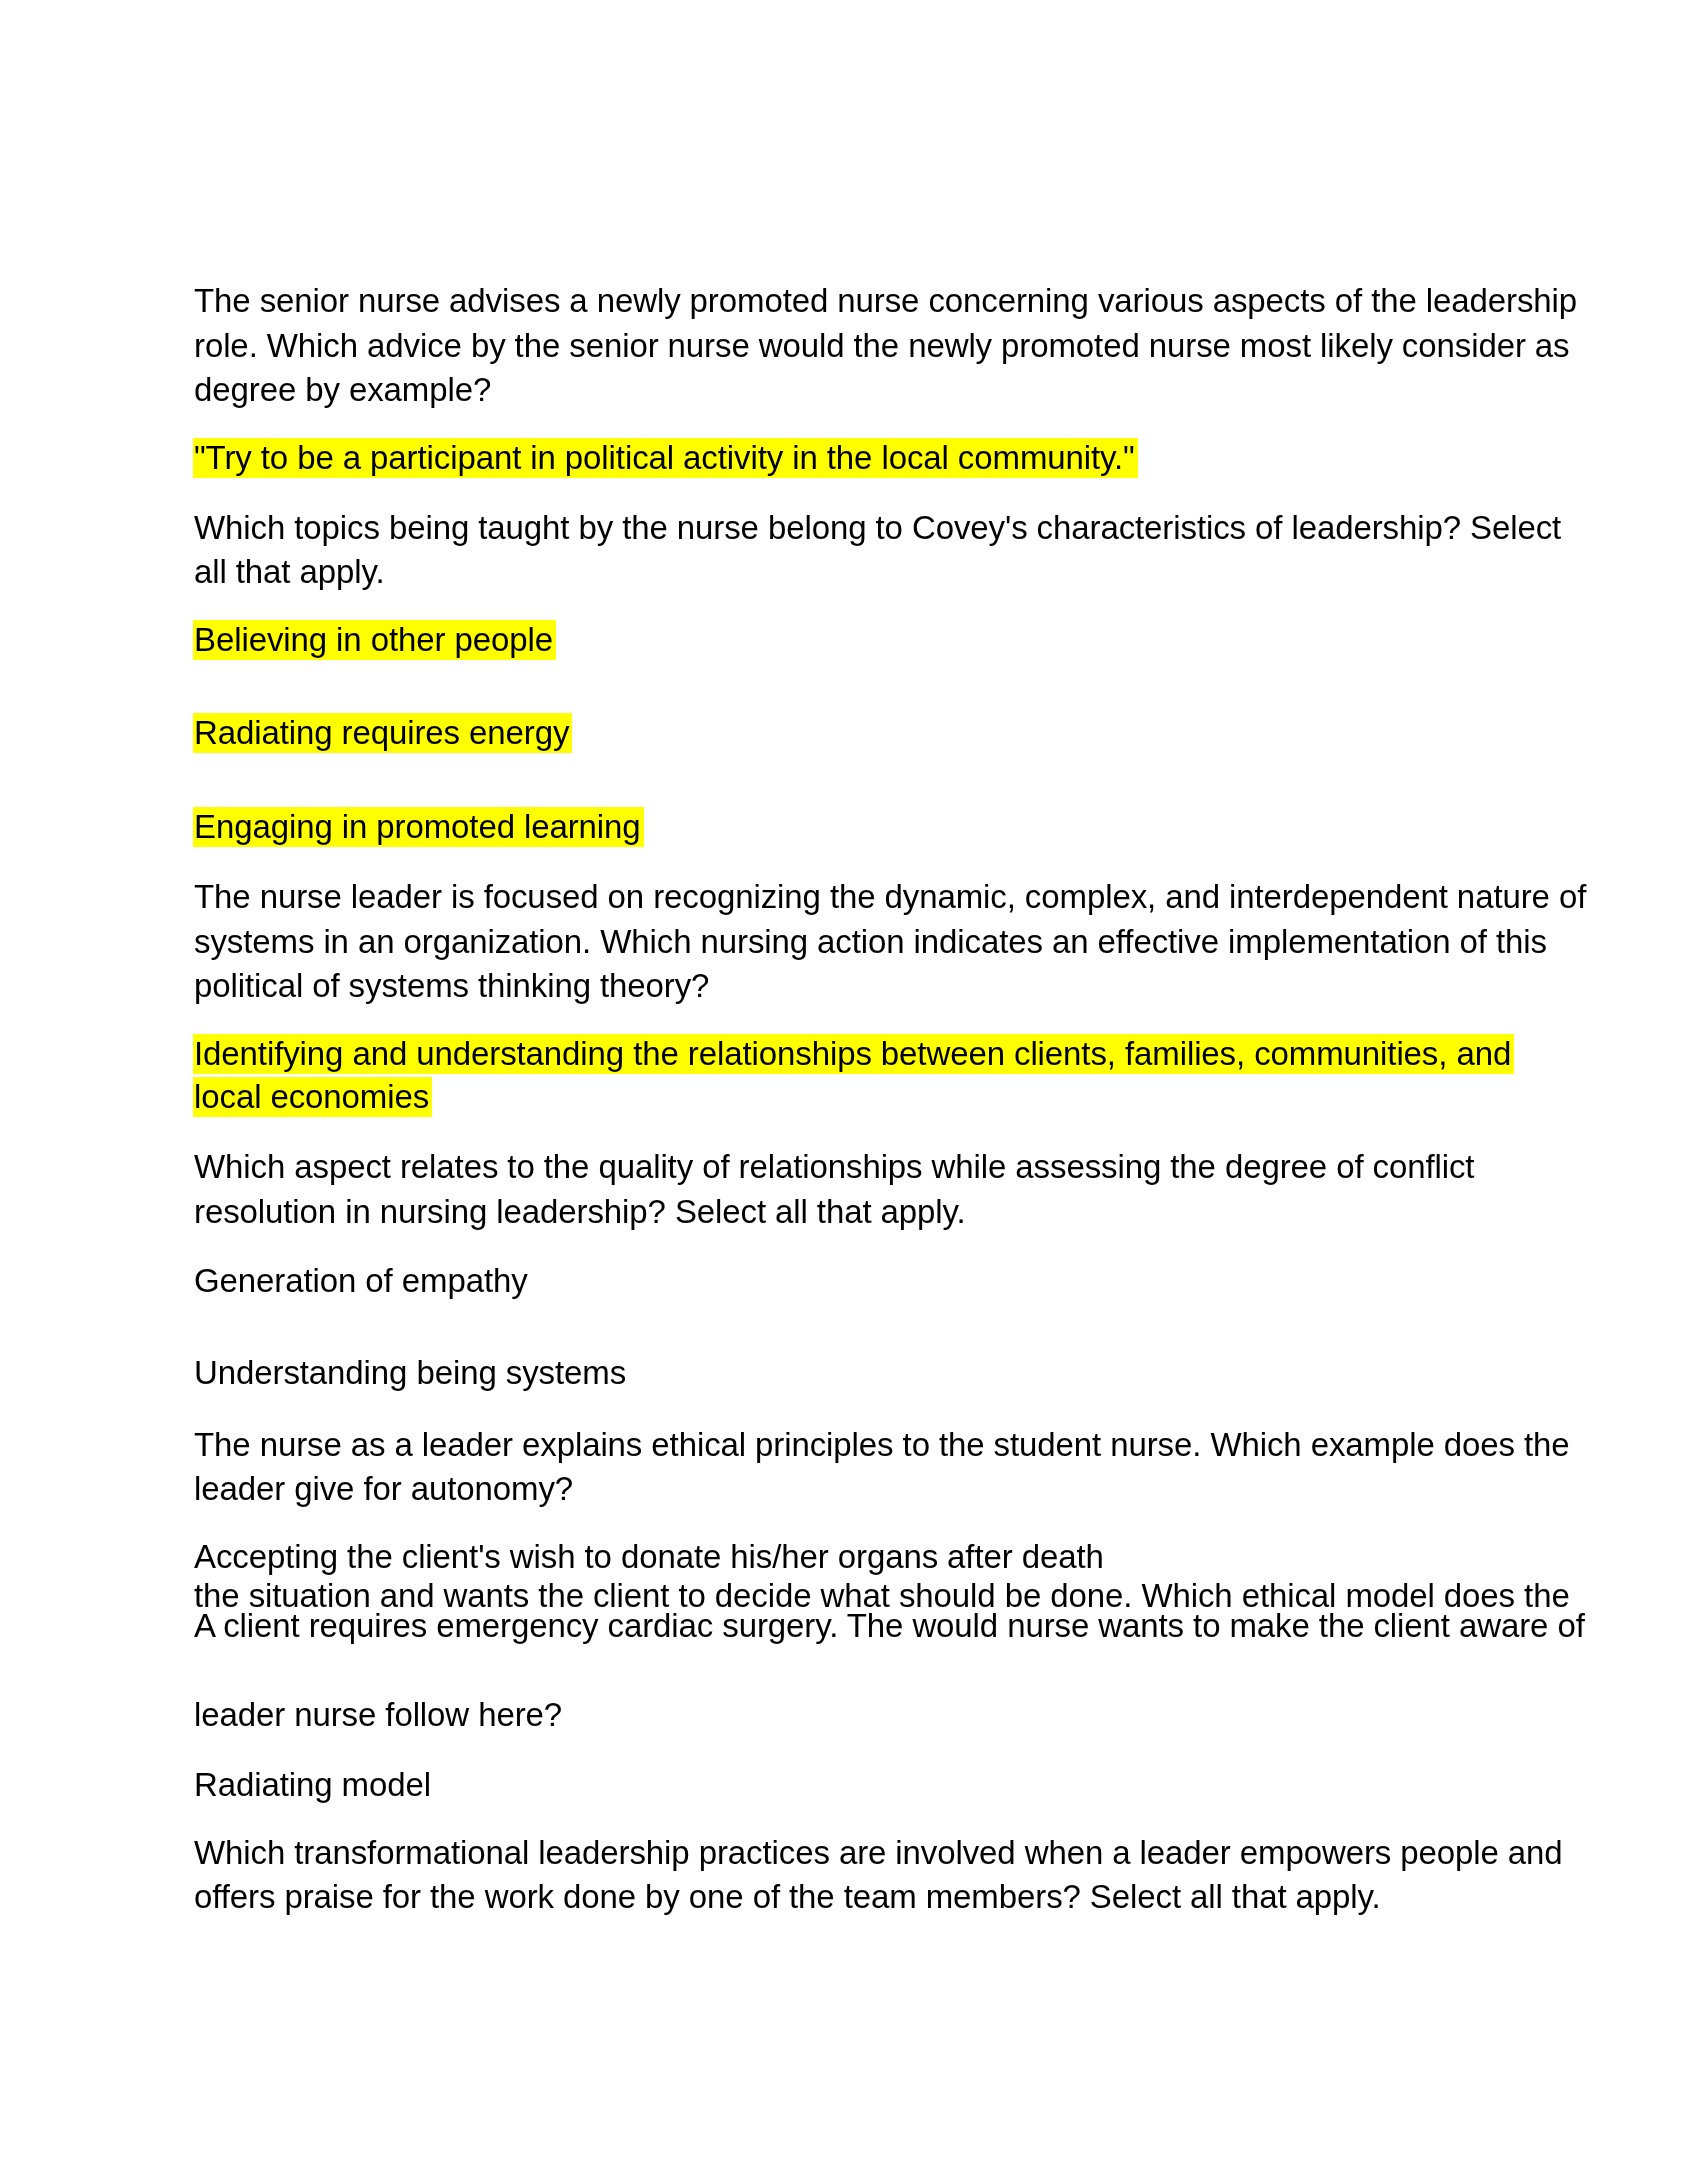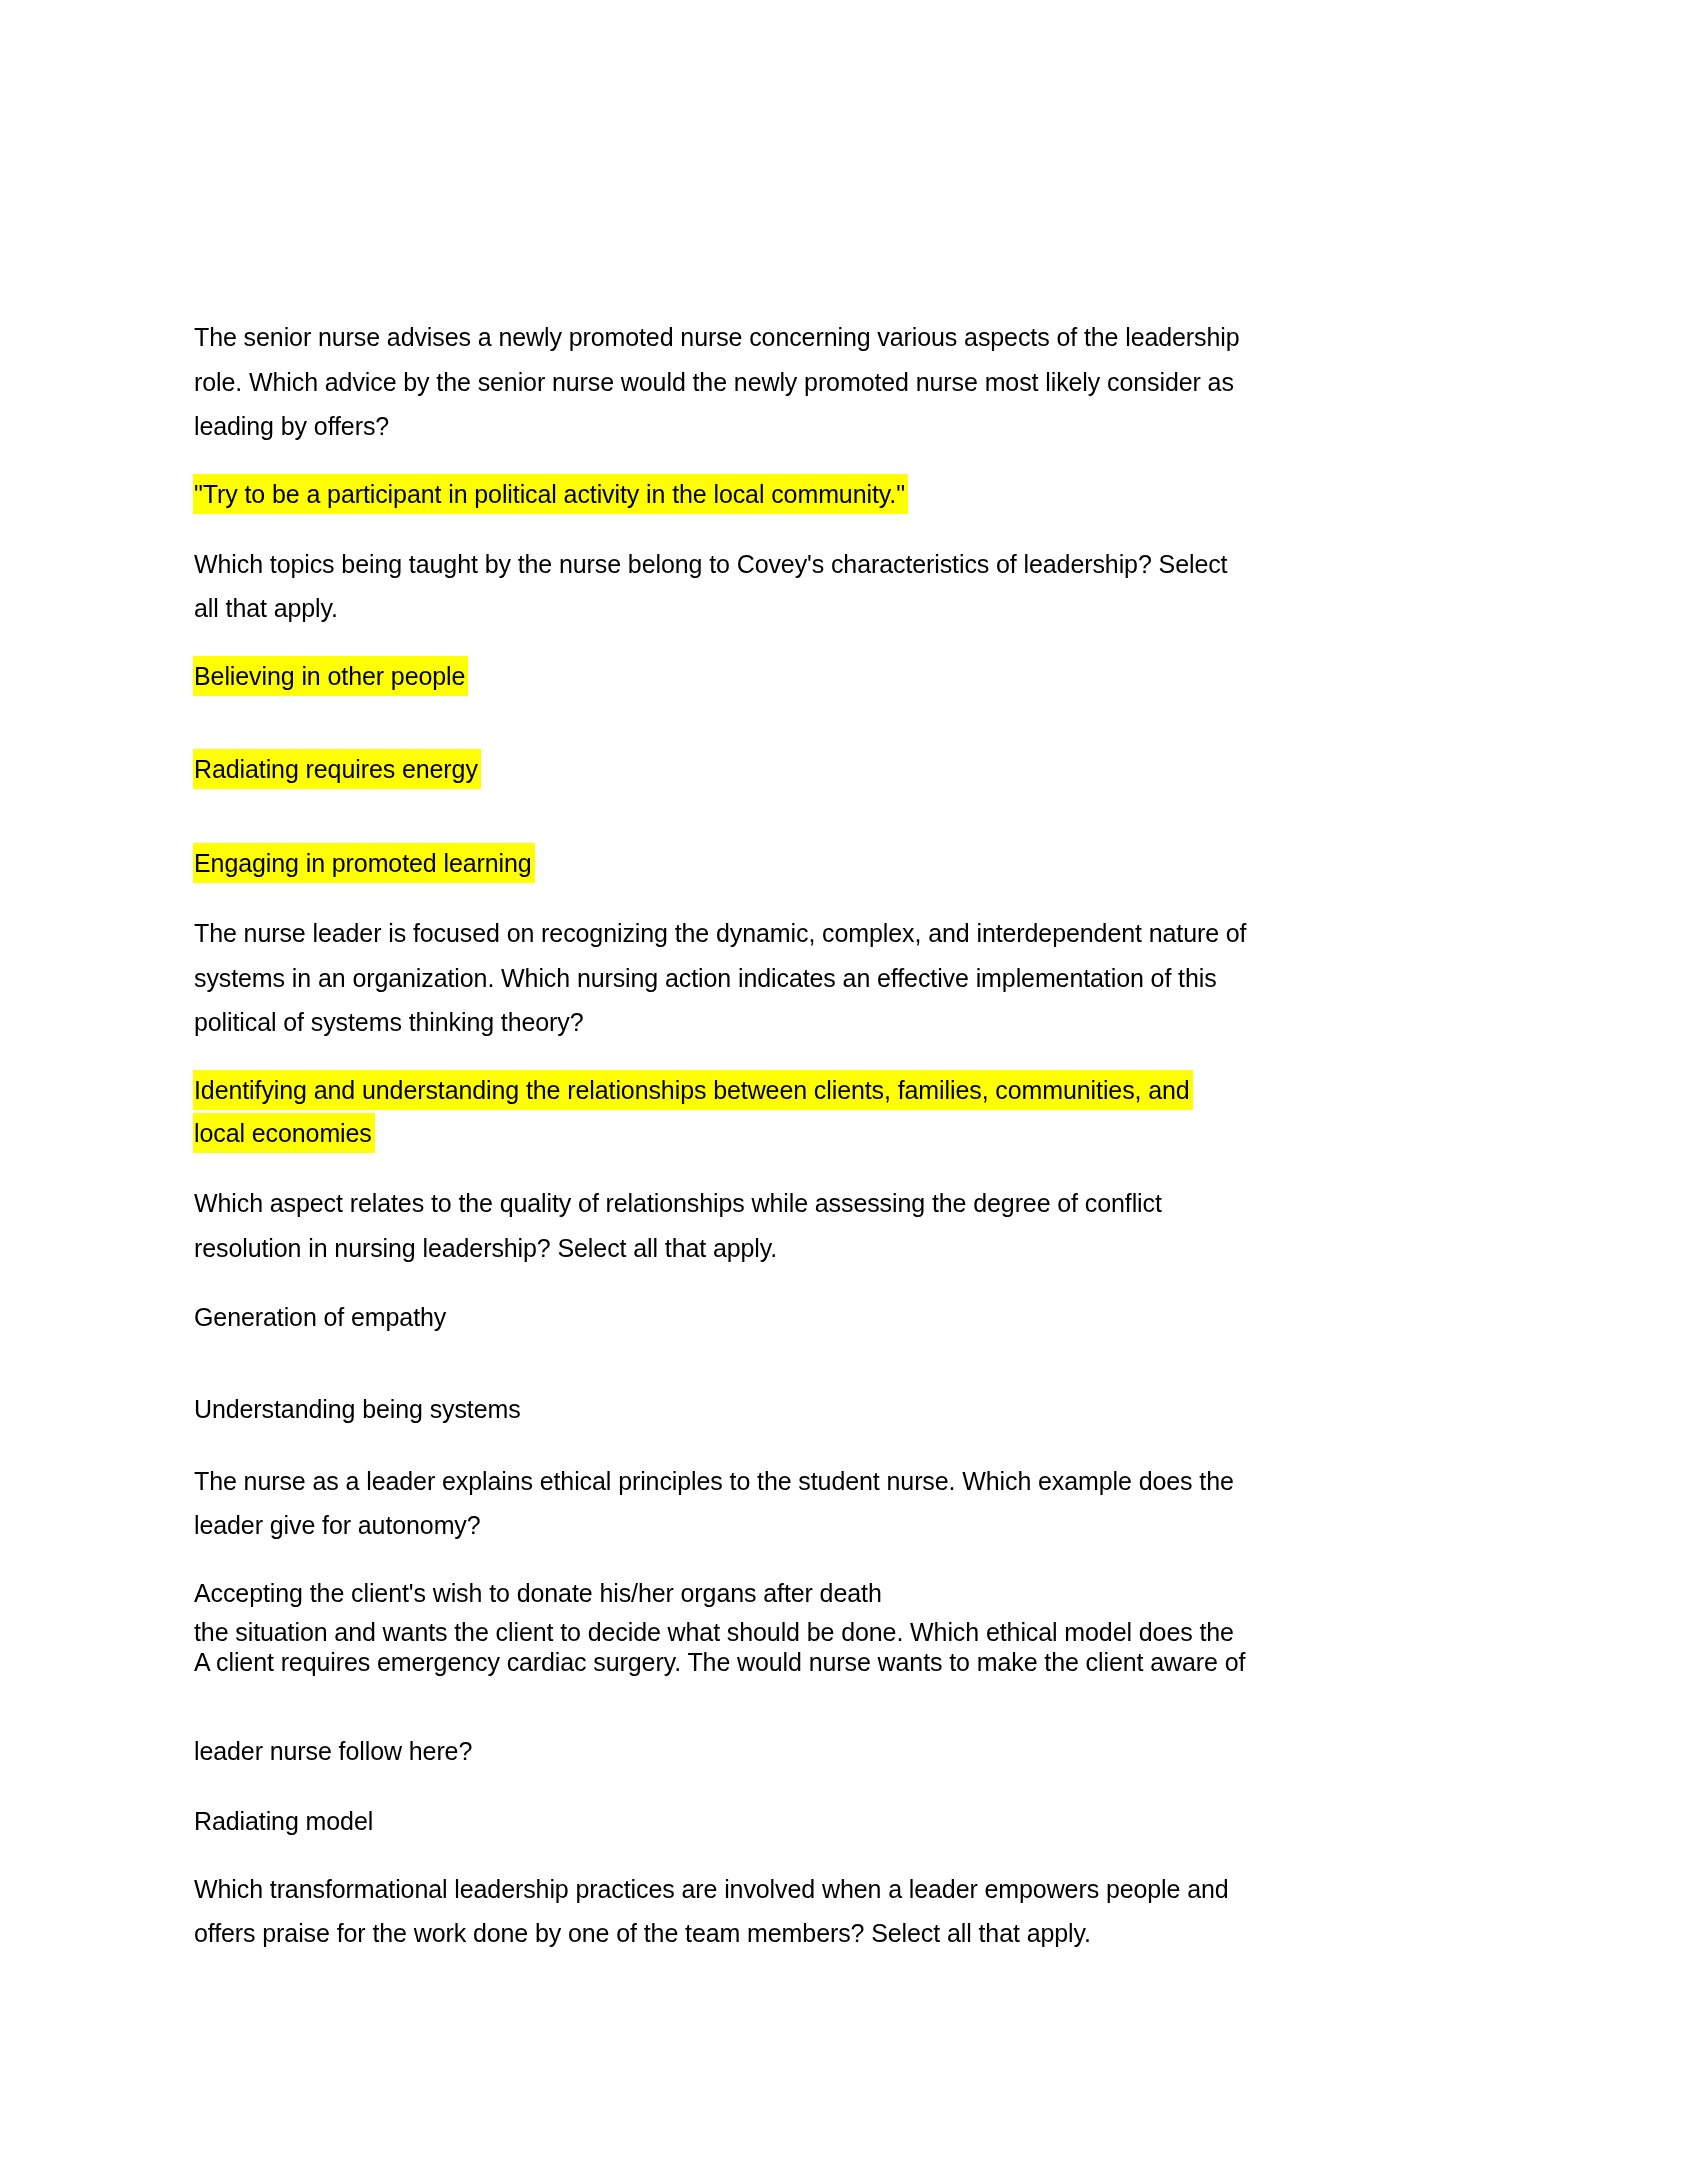--- a/index.html
+++ b/index.html
@@ -20,24 +20,23 @@
     left: 0; top: 0;
     width: 1683px;
     height: 2178px;
     background: #ffffff;
   }
   .line {
     position: absolute;
     left: 194px;
     height: 40px;
     line-height: 40px;
-    font-size: 25px;
+    font-size: 33px;
     white-space: nowrap;
     letter-spacing: -0.1px;
-    margin-top: 36px;
   }
   .line.hl span {
     background: #ffff00;
     padding: 0 3px 0 1px;
     margin-left: -1px;
     display: inline-block;
     height: 40px;
   }
   .line.plain span {
     display: inline-block;
@@ -45,21 +44,21 @@
   }
 </style>
 </head>
 <body>
 
 <div class="page">
 
   <div>
     <div class="line plain" style="top:281px"><span>The senior nurse advises a newly promoted nurse concerning various aspects of the leadership</span></div>
     <div class="line plain" style="top:326px"><span>role. Which advice by the senior nurse would the newly promoted nurse most likely consider as</span></div>
-    <div class="line plain" style="top:370px"><span>leading by offers?</span></div>
+    <div class="line plain" style="top:370px"><span>degree by example?</span></div>
     <div class="line hl" style="top:438px"><span>"Try to be a participant in political activity in the local community."</span></div>
   </div>
 
   <div>
     <div class="line plain" style="top:508px"><span>Which topics being taught by the nurse belong to Covey's characteristics of leadership? Select</span></div>
     <div class="line plain" style="top:552px"><span>all that apply.</span></div>
     <div class="line hl" style="top:620px"><span>Believing in other people</span></div>
     <div class="line hl" style="top:713px"><span>Radiating requires energy</span></div>
     <div class="line hl" style="top:807px"><span>Engaging in promoted learning</span></div>
   </div>

